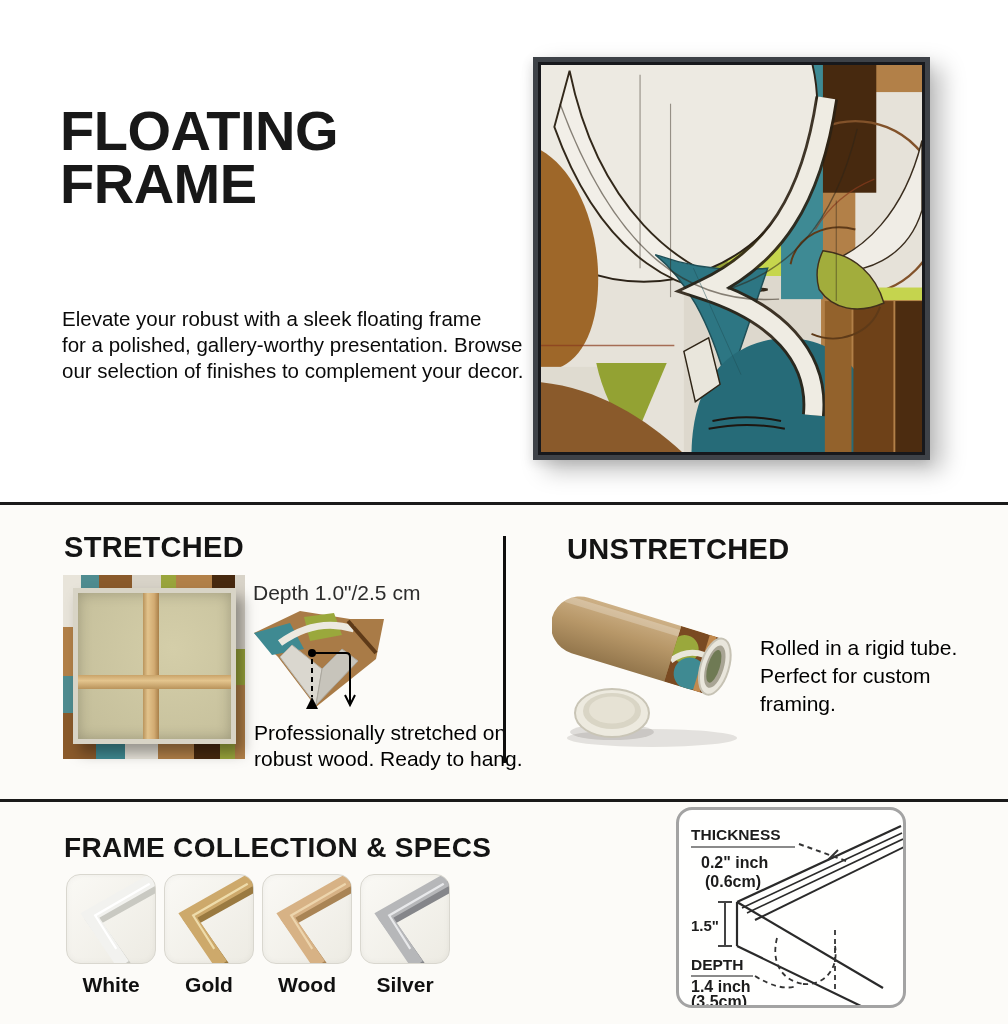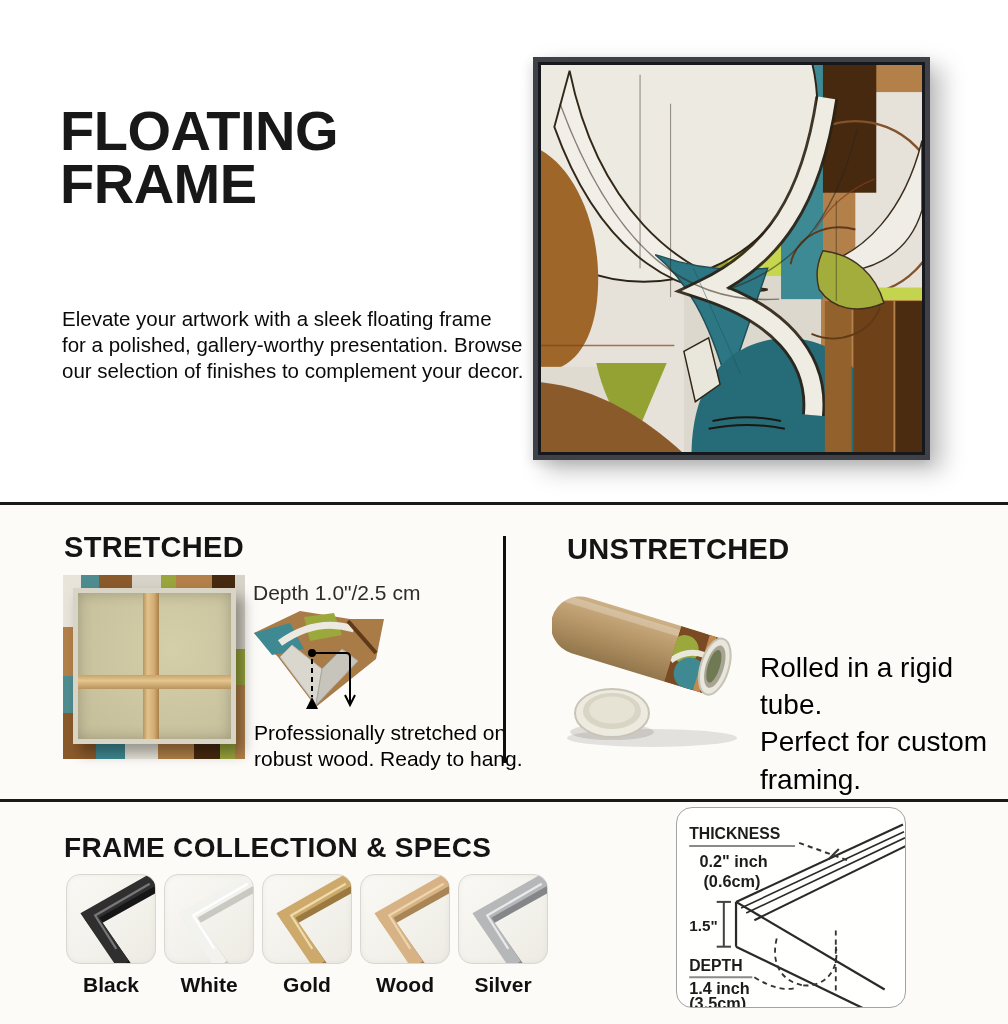--- a/index.html
+++ b/index.html
@@ -40,46 +40,46 @@
   .cb-bar-v{position:absolute;left:calc(48% - 8px);top:0;bottom:0;width:16px;
     background:linear-gradient(90deg,#b9945c,#e2c38c 30%,#d2ab72 70%,#a87f49);}
   .cb-bar-h{position:absolute;top:56%;left:0;right:0;height:14px;
     background:linear-gradient(180deg,#c9a369,#e4c58e 40%,#b9935b);}
   .depth-label{position:absolute;left:253px;top:76px;margin:0;font-size:21px;color:#2c2c2c;}
   .corner-thumb{position:absolute;left:250px;top:104px;}
   .stretched-caption{position:absolute;left:245px;top:206px;margin:9px;font-size:21px;line-height:1.24;
                      color:#000;white-space:pre-line;}
   .vdivider{position:absolute;left:503px;top:31px;width:3px;height:227px;background:#0f0f0f;}
   .tube-wrap{position:absolute;left:552px;top:80px;width:210px;height:170px;}
-  .unstretched-caption{position:absolute;left:760px;top:144px;margin:0;font-size:28px;line-height:1.33;
+  .unstretched-caption{position:absolute;left:760px;top:129px;margin:0;font-size:21px;line-height:1.33;
                        color:#000;white-space:pre-line;}
 
   
   .bottom{position:absolute;left:0;top:802px;width:1008px;height:222px;background:#fcfbf8;padding-left:36px;}
   .swatches{position:absolute;left:66px;top:72px;display:flex;gap:8px;}
   .swatch{width:90px;text-align:center;}
   .tile{width:90px;height:90px;border-radius:14px;box-sizing:border-box;
         background:linear-gradient(135deg,#faf9f5,#edebe3);border:1px solid #d9d7cf;
         overflow:hidden;box-shadow:inset 0 0 6px rgba(0,0,0,0.05);}
   .tile svg{display:block;width:100%;height:100%;}
   .swatch-label{font-weight:700;font-size:21px;margin-top:9px;color:#101010;}
   .spec-box{position:absolute;left:676px;top:5px;width:230px;height:201px;box-sizing:border-box;
-            border:1px solid #a3a3a3;border-radius:16px;background:#fffffe;}
+            border:3px solid #a3a3a3;border-radius:16px;background:#fffffe;}
   .spec-box svg{display:block;width:100%;height:100%;}
   .spec-text{font-family:"Liberation Sans",sans-serif;font-weight:bold;fill:#1c1c1c;}
 </style>
 </head>
 <body>
 
 <div class="page">
 
   <section class="hero">
     <h1 class="hero-title">FLOATING
 FRAME</h1>
-    <p class="hero-desc">Elevate your artwork with a sleek floating frame
+    <p class="hero-desc">Elevate your robust with a sleek floating frame
 for a polished, gallery-worthy presentation. Browse
 our selection of finishes to complement your decor.</p>
 
     <div class="art-frame">
       <div class="art-inner">
         <svg viewBox="0 0 400 400" preserveAspectRatio="none">
           <rect x="0" y="0" width="400" height="400" fill="#ddd8cd"></rect>
           <rect x="0" y="0" width="150" height="400" fill="#e6e2d9"></rect>
           <rect x="294" y="0" width="106" height="400" fill="#b28048"></rect>
           <rect x="330" y="28" width="70" height="212" fill="#e6e2d9"></rect>
@@ -200,30 +200,20 @@
 Perfect for custom framing.</p>
   </section>
 
   <div class="rule" style="top:799px;"></div>
 
   <section class="bottom">
     <h2 class="sec-heading" style="left:64px;top:30px;font-size:28px;">FRAME COLLECTION &amp; SPECS</h2>
 
     <div class="swatches">
 
-      <div class="swatch">
-        <div class="tile">
-          <svg viewBox="0 0 100 100">
-            <polyline points="102,12 30,52 68,106" fill="none" stroke-width="14" stroke="#161616"></polyline>
-            <polyline points="100,4 26,46 64,102" fill="none" stroke-width="15" stroke="#2f2f2f"></polyline>
-            <polyline points="94,10 32,46 56,84" fill="none" stroke-width="2.5" stroke="#777777"></polyline>
-          </svg>
-        </div>
-        <div class="swatch-label">Black</div>
-      </div>
 
       <div class="swatch">
         <div class="tile">
           <svg viewBox="0 0 100 100">
             <polyline points="102,12 30,52 68,106" fill="none" stroke-width="14" stroke="#c9c9c2"></polyline>
             <polyline points="100,4 26,46 64,102" fill="none" stroke-width="15" stroke="#f2f2ef"></polyline>
             <polyline points="94,10 32,46 56,84" fill="none" stroke-width="2.5" stroke="#ffffff"></polyline>
           </svg>
         </div>
         <div class="swatch-label">White</div>

